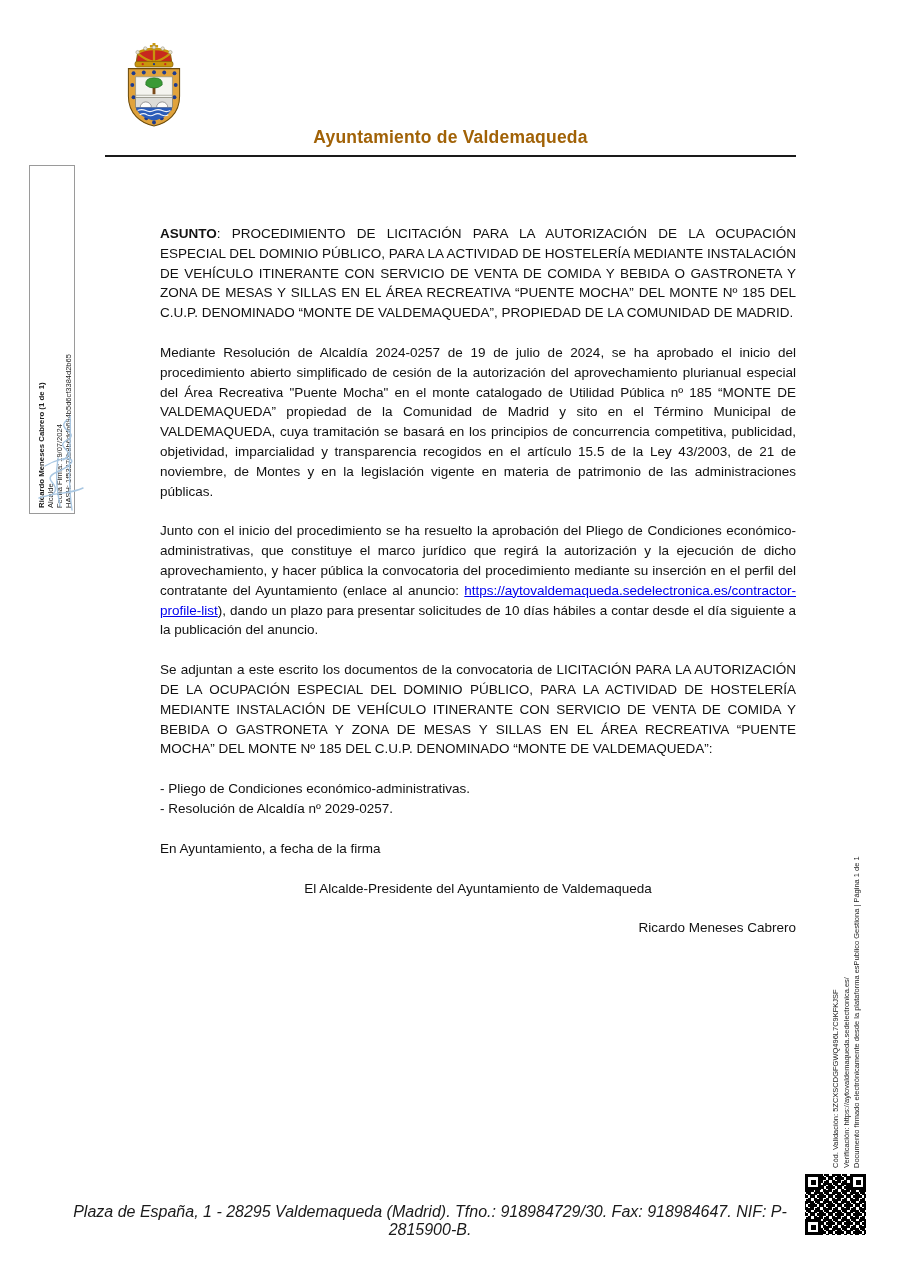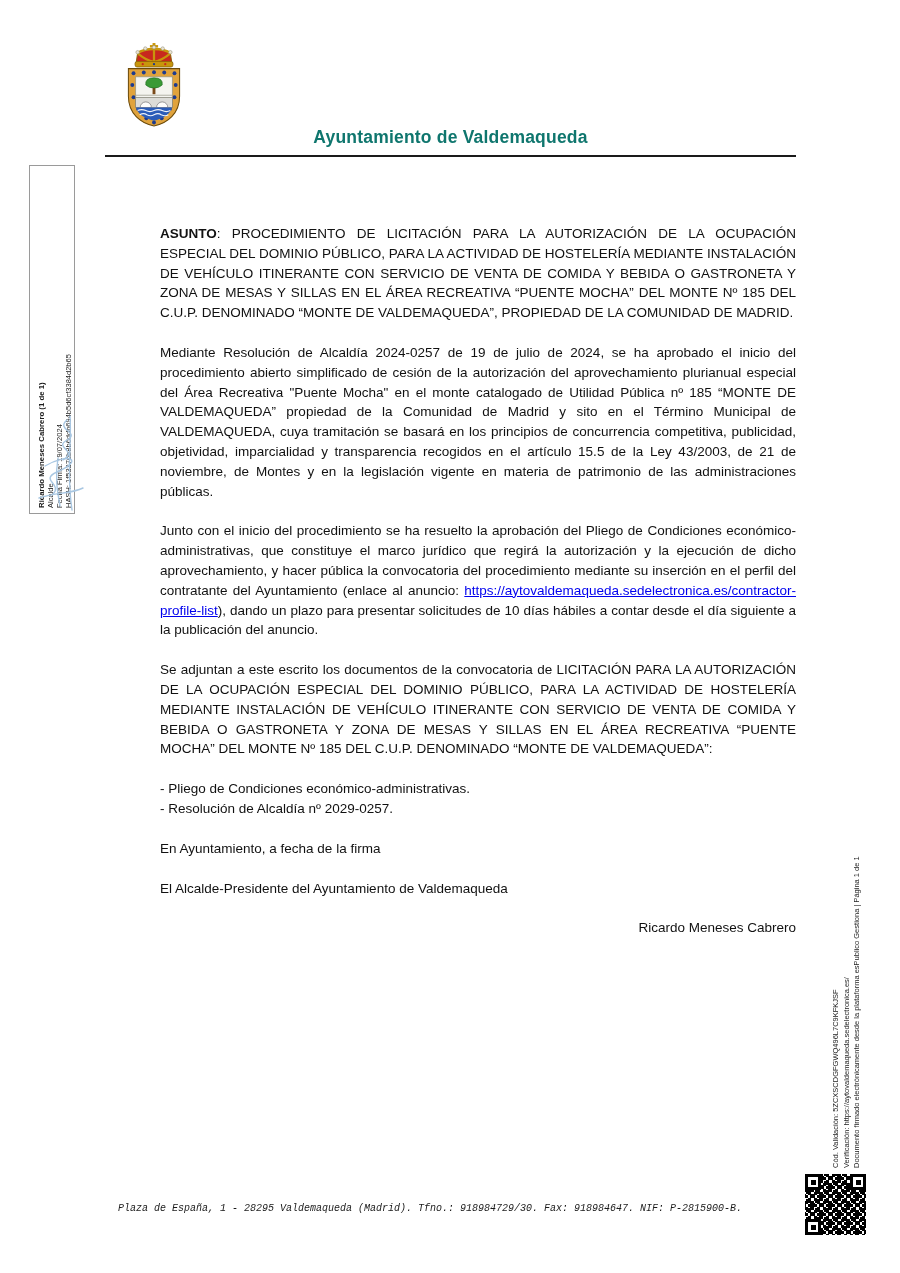--- a/index.html
+++ b/index.html
@@ -2,21 +2,21 @@
 <html><head>
 <meta charset="utf-8">
 <style>
   html,body{margin:0;padding:0;background:#ffffff;}
   .page{position:relative;width:900px;height:1273px;background:#fff;overflow:hidden;
         font-family:"Liberation Sans",sans-serif;color:#141414;}
 
   
   .crest{position:absolute;left:118px;top:42px;width:72px;height:86px;}
   .doc-title{position:absolute;left:105px;top:127px;width:691px;text-align:center;
-             font-size:17.5px;font-weight:bold;letter-spacing:.2px;color:#0f766e;}
+             font-size:17.5px;font-weight:bold;letter-spacing:.2px;color:#a16207;}
   .header-rule{position:absolute;left:105px;top:155px;width:691px;height:0;
                border-top:2px solid #1a1a1a;}
 
   
   .left-box{position:absolute;left:29px;top:165px;width:44px;height:347px;
             border:1px solid #9a9a9a;background:#fff;}
   .left-rot{position:absolute;left:37px;top:508px;width:330px;height:36px;
             transform:rotate(-90deg);transform-origin:0 0;
             font-size:7.5px;line-height:9px;color:#1c1c1c;white-space:nowrap;}
   .left-rot .b{font-weight:bold;font-size:7.8px;}
@@ -24,39 +24,39 @@
 
   
   .content{position:absolute;left:160px;top:224px;width:636px;
            font-size:13.5px;line-height:19.8px;text-align:justify;color:#111;}
   .content p{margin:0 0 20px 0;}
   .content p.p1{}
   .content .b{font-weight:bold;}
   .content a{color:#0000ee;text-decoration:underline;}
   .attach-list{margin:0 0 20px 0;}
   .place-line{margin:18px 0 34px 0;text-align:left;}
-  .sig-title{margin:0 0 8px 0;text-align:left;}
+  .sig-title{margin:0 0 8px 0;text-align:center;}
   .sig-name{margin:0;text-align:right;}
 
   
   .right-rot{position:absolute;left:831px;top:1168px;width:388px;height:44px;
              transform:rotate(-90deg);transform-origin:0 0;
              font-size:7.5px;line-height:10.5px;color:#1c1c1c;white-space:nowrap;}
 
   
   .qr{position:absolute;left:805px;top:1174px;width:61px;height:61px;background:
       repeating-conic-gradient(#000 0 25%, rgba(0,0,0,0) 0 50%) 1px 2px/9px 9px,
       repeating-conic-gradient(#000 0 25%, #fff 0 50%) 0 0/6px 6px;}
   .qr .f{position:absolute;width:16px;height:16px;border:3px solid #000;background:#fff;box-sizing:border-box;}
   .qr .f::after{content:"";position:absolute;left:2.5px;top:2.5px;width:5px;height:5px;background:#000;}
   .qr .f.tl{left:0;top:0}.qr .f.tr{right:0;top:0}.qr .f.bl{left:0;bottom:0}
 
   
   .footer{position:absolute;left:65px;top:1203px;width:730px;text-align:center;
-          font-family:Liberation Mono, monospace;font-style:italic;font-size:10px;color:#1a1a1a;}
+          font-family:Liberation Sans, sans-serif;font-style:italic;font-size:16px;color:#1a1a1a;}
 </style>
 </head>
 <body>
 
 <div class="page">
 
   <svg class="crest" viewBox="0 0 70 84">
 
     <rect x="33.6" y="1" width="2.8" height="7" fill="#c8960c"></rect>
     <rect x="31" y="3" width="8" height="2.4" fill="#c8960c"></rect>

